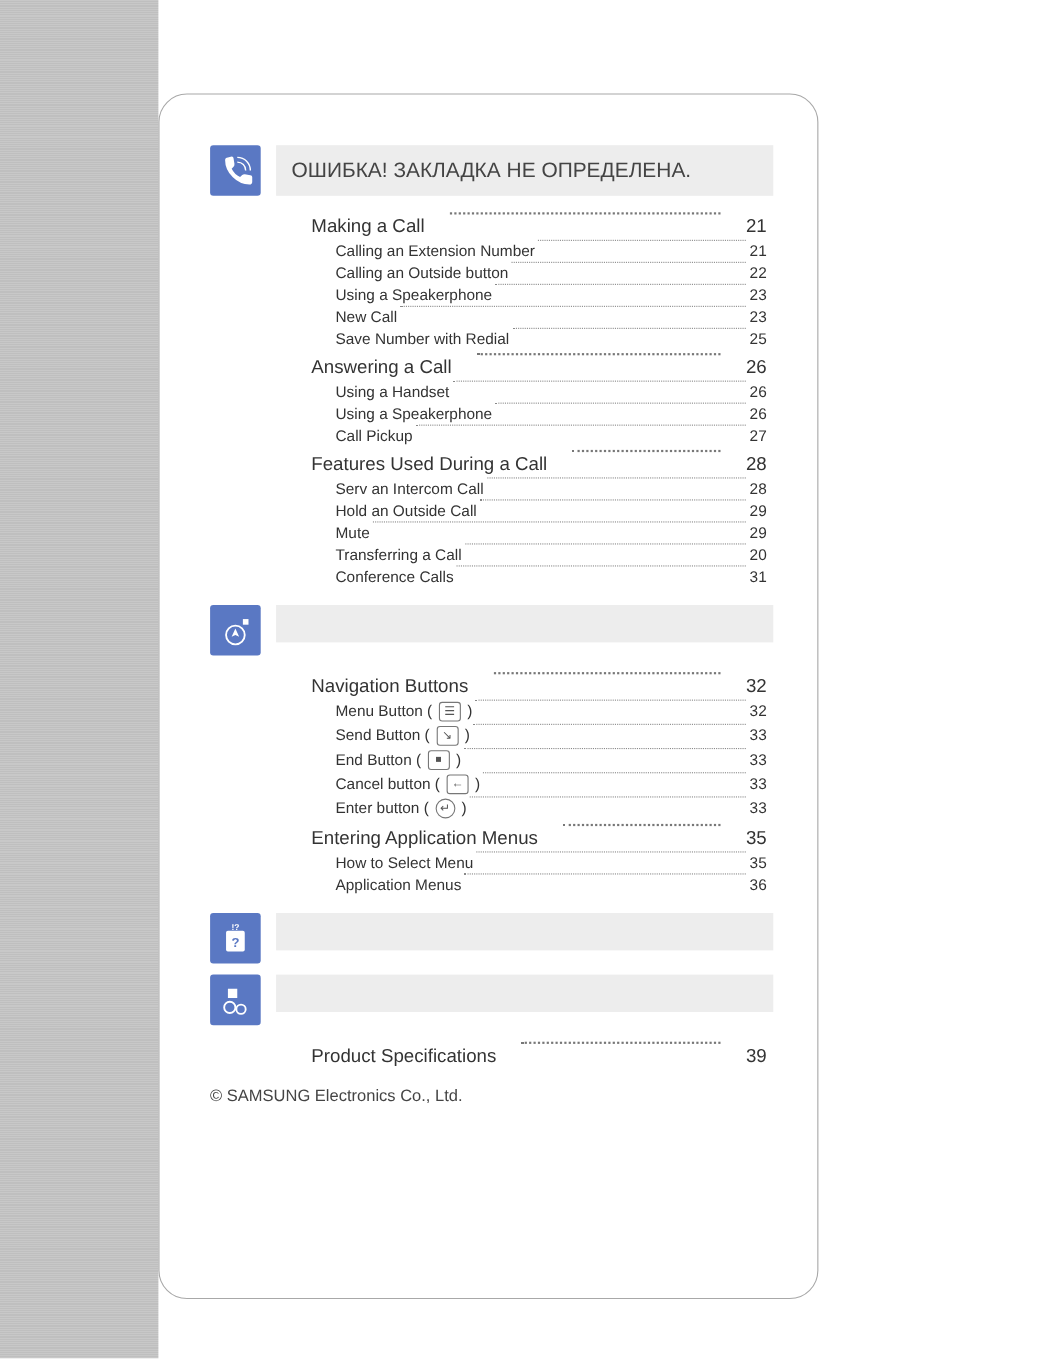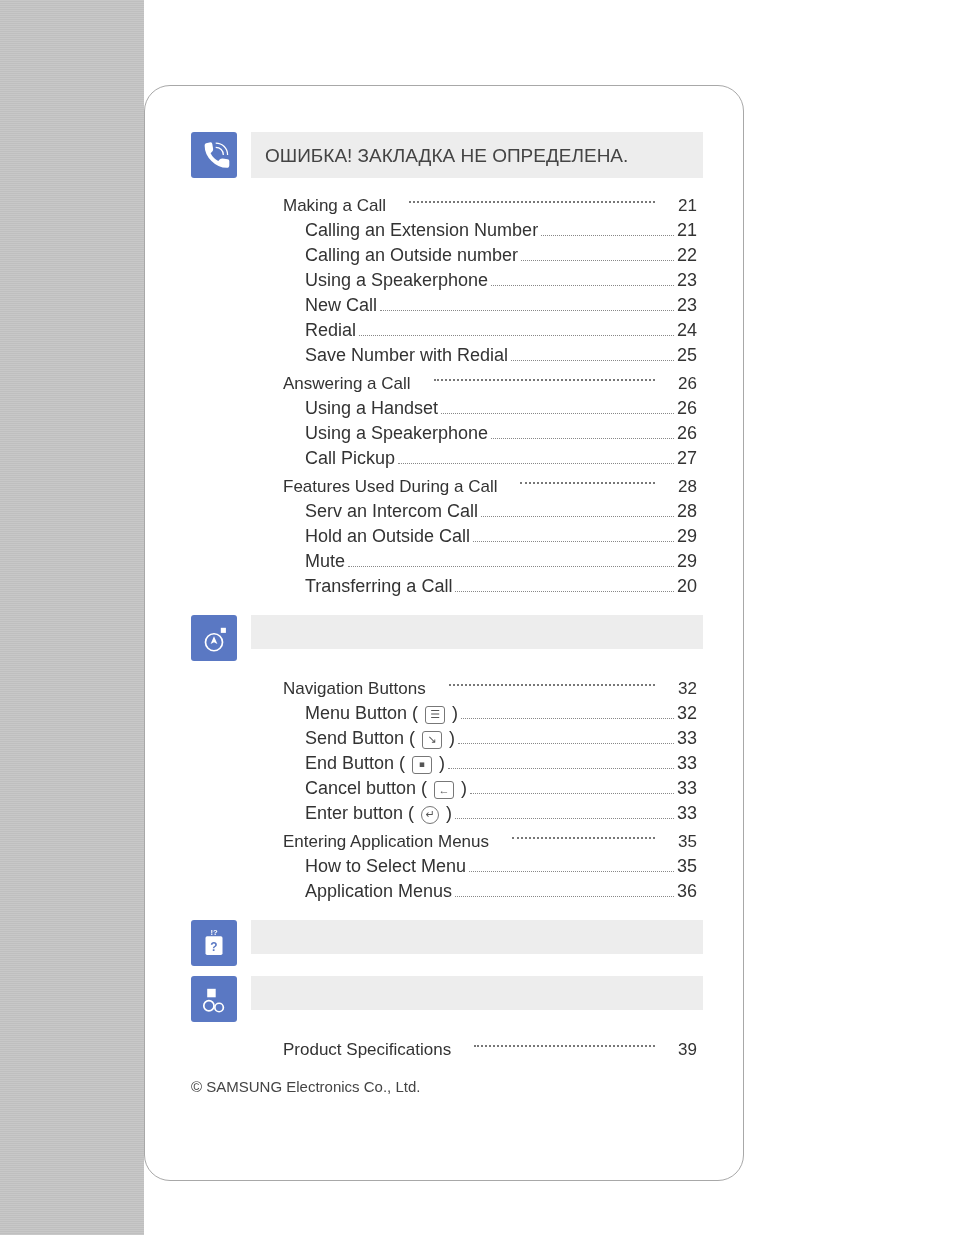--- a/index.html
+++ b/index.html
@@ -33,25 +33,25 @@
   }
   .section-icon svg { width: 34px; height: 34px; }
   .section-title-bar {
     flex: 1; background: #ededed; min-height: 46px;
     font-size: 19px; color: #444; padding: 12px 14px 10px 14px;
     line-height: 1.25; font-family: Arial, sans-serif;
   }
   .section-title-bar.empty { min-height: 34px; padding: 0; }
   .toc-block { margin-left: 98px; margin-right: 6px; margin-top: 18px; margin-bottom: 18px; }
   .toc-h1 {
-    display: flex; align-items: center; font-size: 17px; color: #333;
+    display: flex; align-items: flex-start; font-size: 17px; color: #333;
     margin-top: 8px; font-family: Tahoma, Arial, sans-serif; gap: 20px;
   }
   .toc-h2 {
-    display: flex; align-items: flex-end; font-size: 18px; color: #333;
+    display: flex; align-items: flex-start; font-size: 14px; color: #333;
     margin-left: 22px; margin-top: 4px; font-family: Arial, sans-serif;
   }
   .toc-label { white-space: nowrap; }
   .toc-leader {
     flex: 1; border-bottom: 2px dotted #777; margin: 0 3px 3px 3px; min-width: 10px;
     position: relative; top: -3px;
   }
   .toc-h2 .toc-leader { border-bottom: 1.5px dotted #888; top: -2px; }
   .toc-page { white-space: nowrap; }
   .icon-inline {
@@ -97,40 +97,35 @@
             <span class="toc-label">Making a Call</span>
             <span class="toc-leader"></span>
             <span class="toc-page">21</span>
           </div>
           <div class="toc-h2">
             <span class="toc-label">Calling an Extension Number</span>
             <span class="toc-leader"></span>
             <span class="toc-page">21</span>
           </div>
           <div class="toc-h2">
-            <span class="toc-label">Calling an Outside number</span>
+            <span class="toc-label">Calling an Outside button</span>
             <span class="toc-leader"></span>
             <span class="toc-page">22</span>
           </div>
           <div class="toc-h2">
             <span class="toc-label">Using a Speakerphone</span>
             <span class="toc-leader"></span>
             <span class="toc-page">23</span>
           </div>
           <div class="toc-h2">
             <span class="toc-label">New Call</span>
             <span class="toc-leader"></span>
             <span class="toc-page">23</span>
           </div>
           <div class="toc-h2">
-            <span class="toc-label">Redial</span>
-            <span class="toc-leader"></span>
-            <span class="toc-page">24</span>
-          </div>
-          <div class="toc-h2">
             <span class="toc-label">Save Number with Redial</span>
             <span class="toc-leader"></span>
             <span class="toc-page">25</span>
           </div>
           <div class="toc-h1">
             <span class="toc-label">Answering a Call</span>
             <span class="toc-leader"></span>
             <span class="toc-page">26</span>
           </div>
           <div class="toc-h2">
@@ -165,20 +160,25 @@
           </div>
           <div class="toc-h2">
             <span class="toc-label">Mute</span>
             <span class="toc-leader"></span>
             <span class="toc-page">29</span>
           </div>
           <div class="toc-h2">
             <span class="toc-label">Transferring a Call</span>
             <span class="toc-leader"></span>
             <span class="toc-page">20</span>
+          </div>
+          <div class="toc-h2">
+            <span class="toc-label">Conference Calls</span>
+            <span class="toc-leader"></span>
+            <span class="toc-page">31</span>
           </div>
         </div>
         <div class="section-header-row" style="margin-top: 10px;">
           <div class="section-icon">
             <svg viewBox="0 0 40 40">
               <circle cx="20" cy="25" r="10" fill="none" stroke="#fff" stroke-width="2"></circle>
               <polygon points="20,18 24,27 20,25 16,27" fill="#fff"></polygon>
               <rect x="28" y="8" width="6" height="6" fill="#fff"></rect>
             </svg>
           </div>

